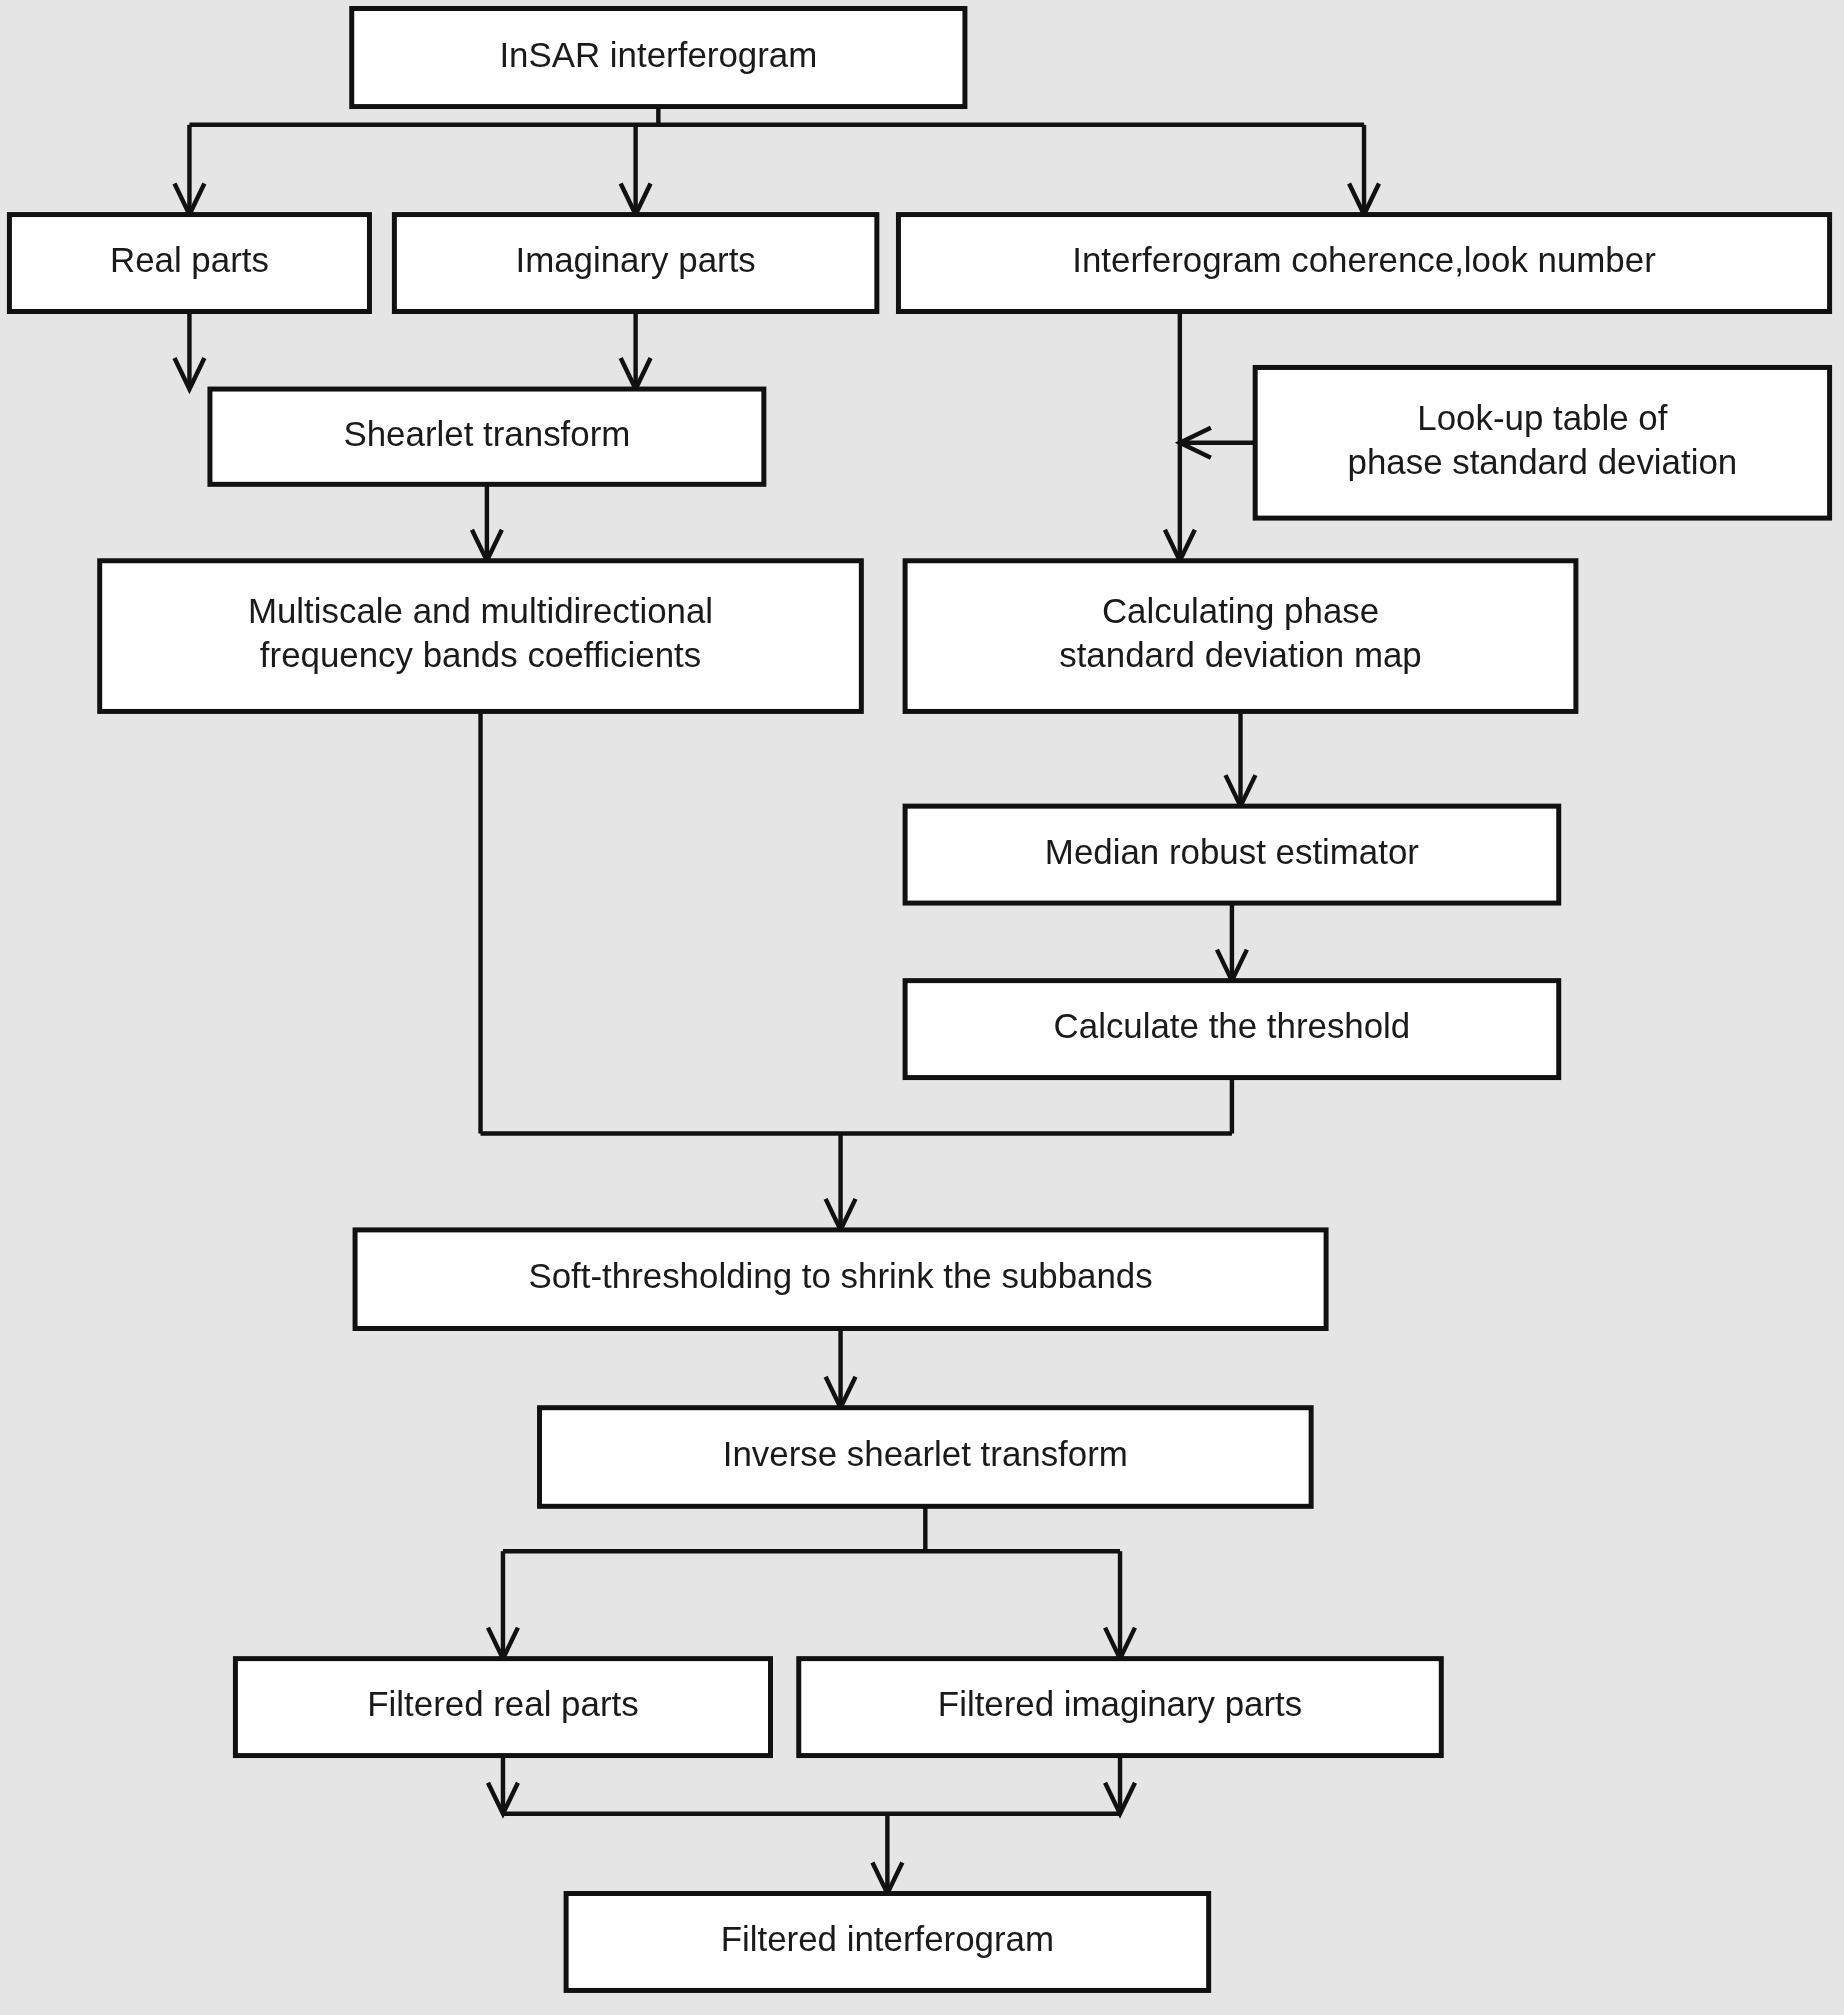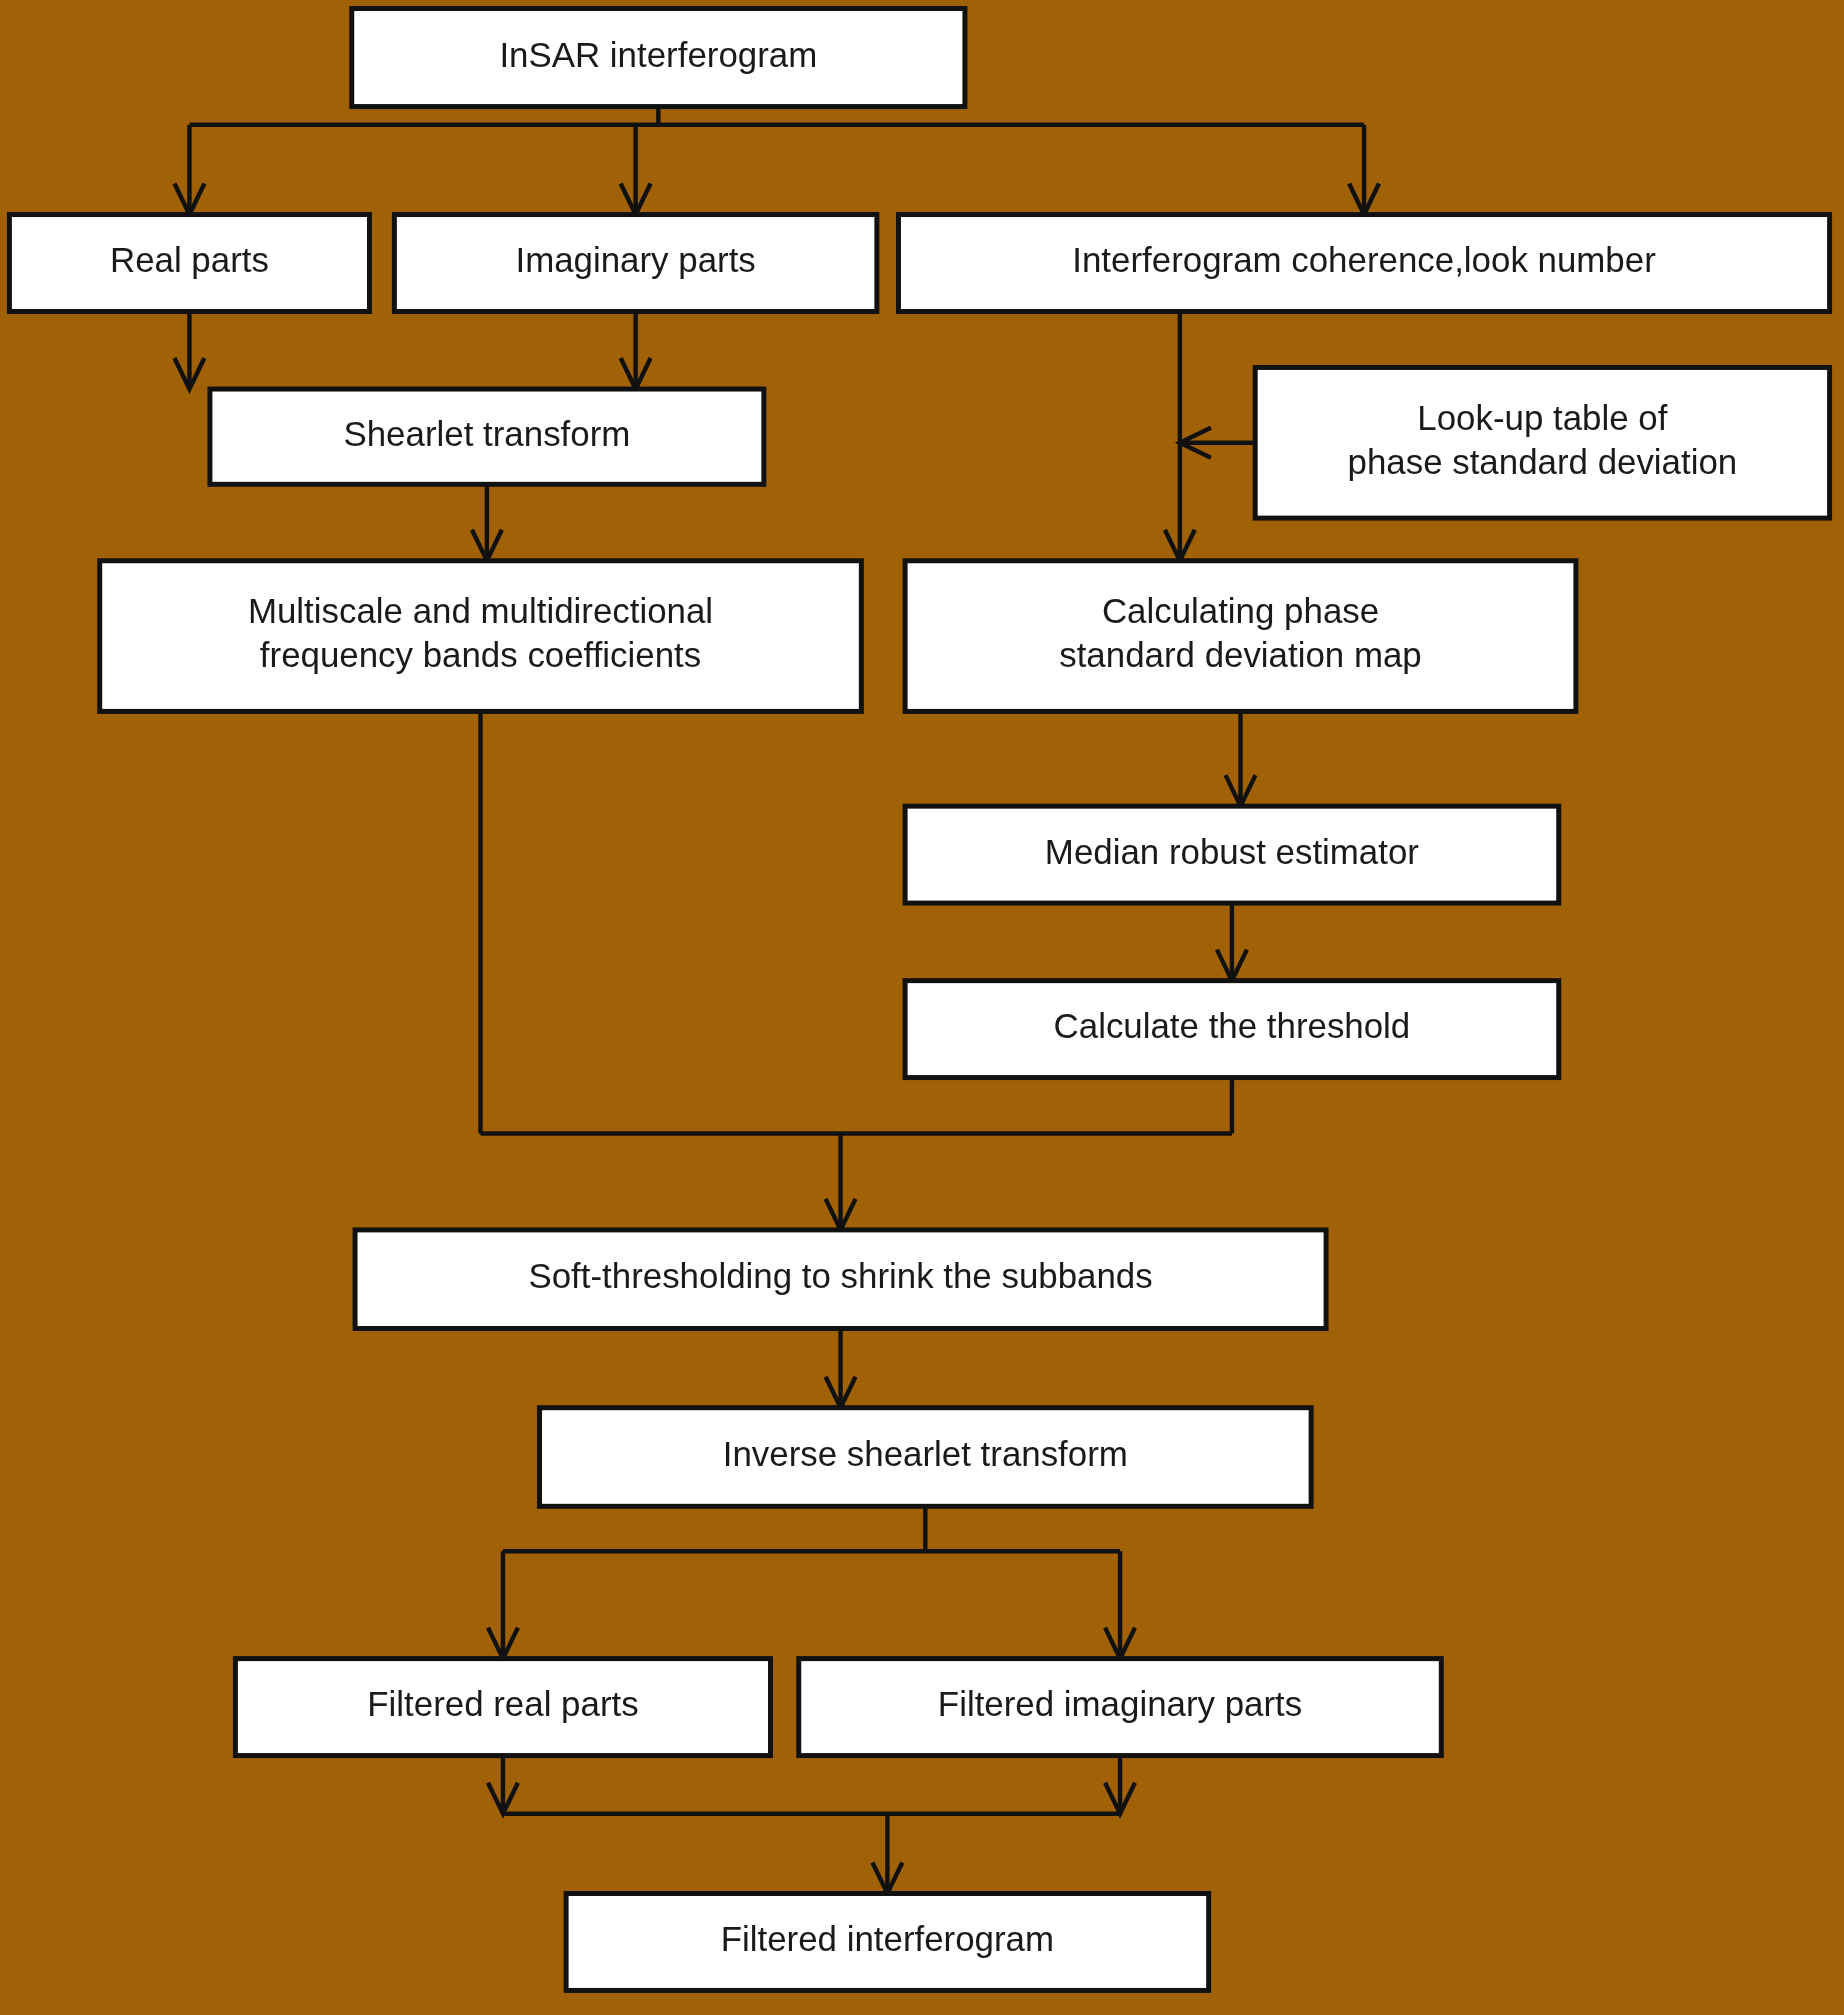--- a/index.html
+++ b/index.html
@@ -1,17 +1,17 @@
 <!DOCTYPE html>
 <html style="font-size:8.9px"><head>
 <meta charset="utf-8">
 <style>
   html,body{margin:0;padding:0;background:#ffffff;}
   body{font-family:"Liberation Sans","DejaVu Sans",sans-serif;}
-  #page{position:relative;width:1844px;height:2015px;background:#a16207;overflow:hidden;}
+  #page{position:relative;width:1844px;height:2015px;background:#e5e5e5;overflow:hidden;}
   #flow{position:absolute;left:0;top:0;width:1844px;height:2015px;}
   .node-rect{fill:#ffffff;stroke:#111111;stroke-width:9;}
   .node-label{font-family:"Liberation Sans","DejaVu Sans",sans-serif;font-size:63px;fill:#1a1a1a;text-anchor:middle;dominant-baseline:middle;}
   .edge{stroke:#111111;stroke-width:8;fill:none;stroke-linecap:butt;stroke-linejoin:miter;}
   .arrowhead{fill:none;stroke:#111111;stroke-width:8;stroke-linecap:butt;stroke-linejoin:miter;}
 </style>
 </head>
 <body>
 
 <div id="page">

